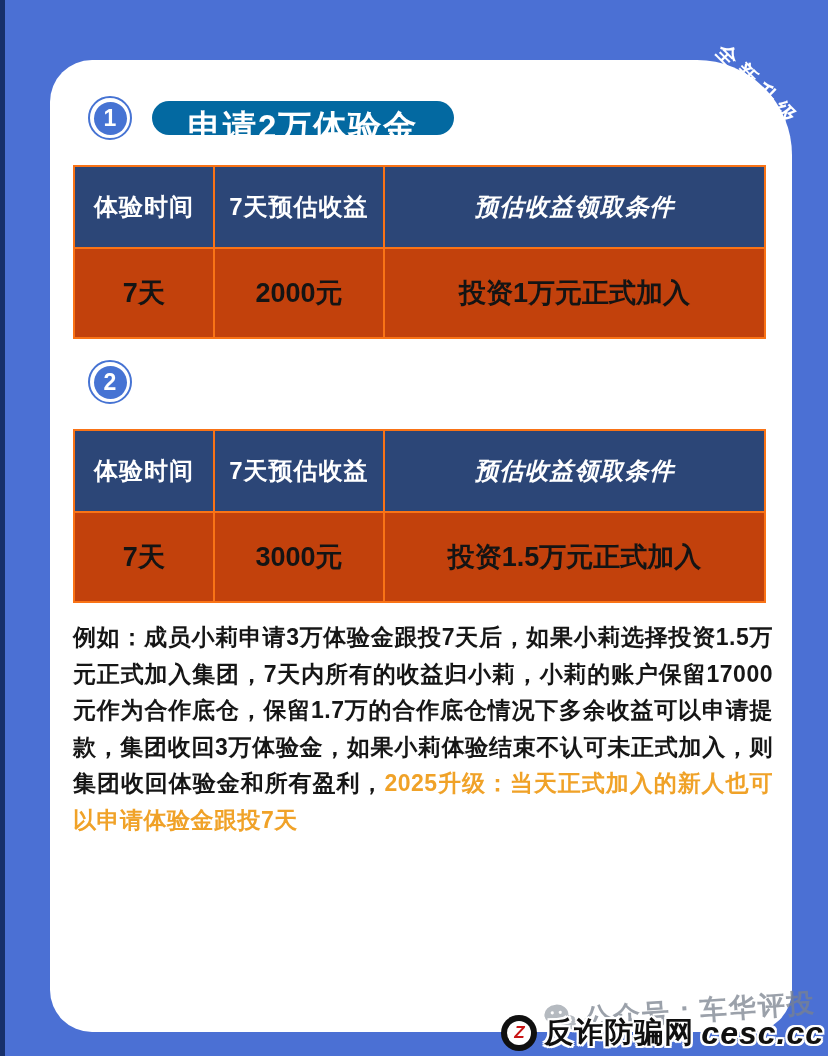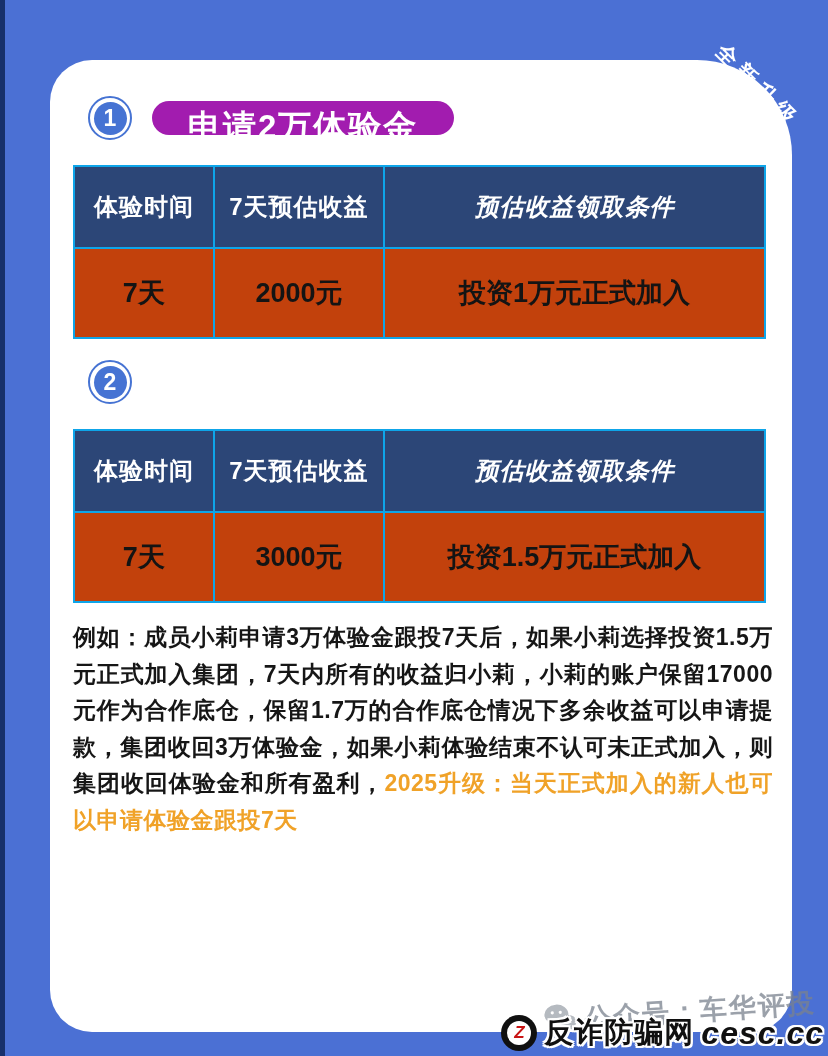--- a/index.html
+++ b/index.html
@@ -28,31 +28,31 @@
     width:44px; height:44px; border-radius:50%; background:#ffffff;
     border:2px solid #4673d3; box-sizing:border-box;
     display:flex; align-items:center; justify-content:center; flex:0 0 auto;
   }
   .badge-inner {
     width:33px; height:33px; border-radius:50%; background:#4673d3;
     color:#ffffff; font-weight:bold; font-size:23px;
     display:flex; align-items:center; justify-content:center;
   }
   .pill {
-    background:#a21caf; color:#ffffff; font-weight:bold; font-size:33px;
+    background:#0369a1; color:#ffffff; font-weight:bold; font-size:33px;
     letter-spacing:2px; height:34px; line-height:52px; border-radius:27px;
     padding:0 36px; display:inline-block;
   }
 
   table.info-table {
     width:693px; border-collapse:collapse; table-layout:fixed;
     margin-top:25px;
   }
   table.info-table th, table.info-table td {
-    border:2px solid #0ea5e9; text-align:center; vertical-align:middle;
+    border:2px solid #f97316; text-align:center; vertical-align:middle;
     font-family:"Liberation Sans", sans-serif;
   }
   table.info-table th {
     background:#2c4677; color:#ffffff; font-weight:bold; font-size:24px;
     height:78px; letter-spacing:1px;
   }
   table.info-table td {
     background:#c2410c; color:#141414; font-weight:bold; font-size:27px;
     height:86px;
   }

